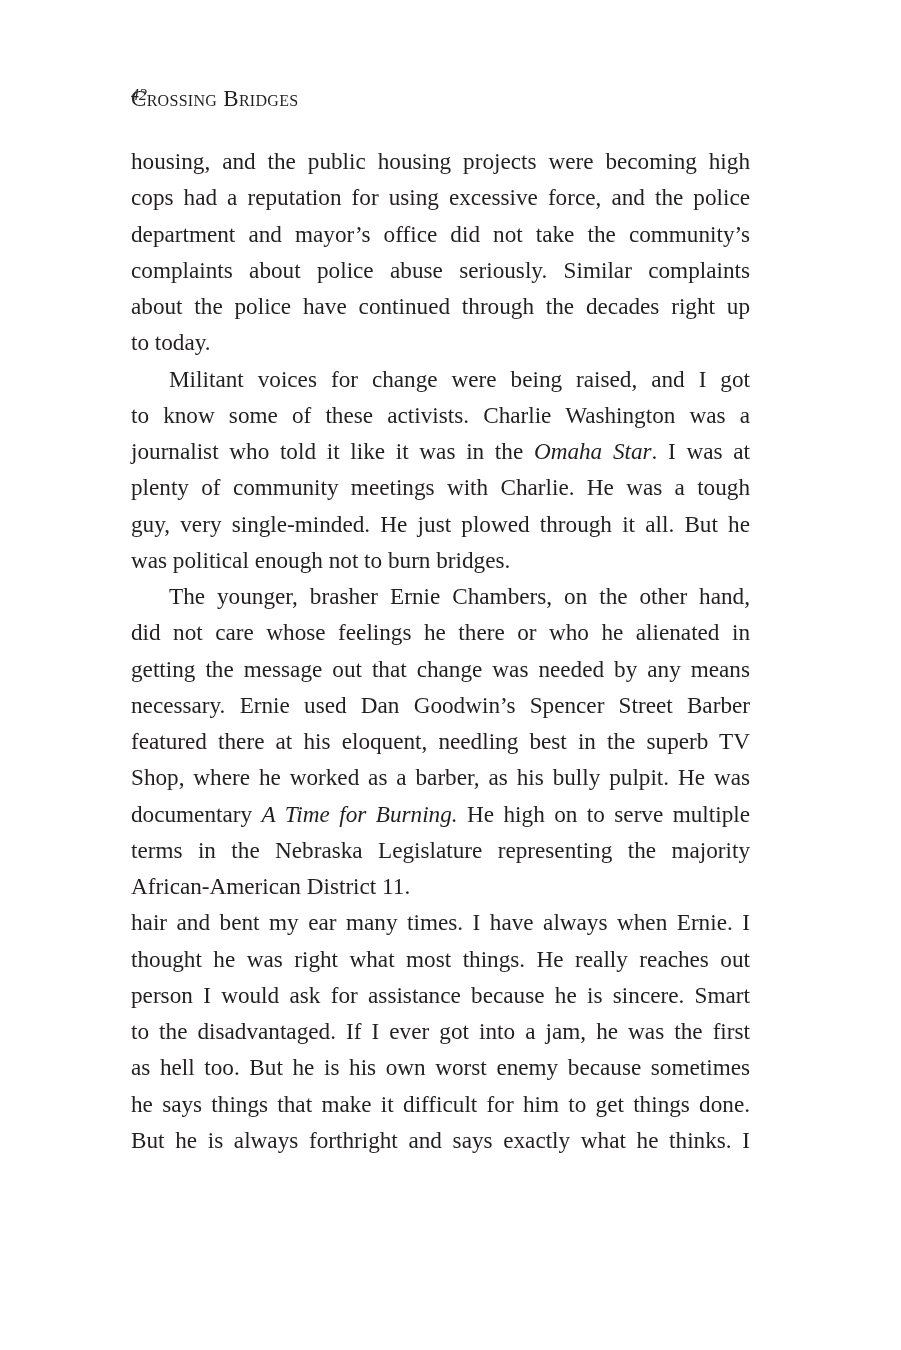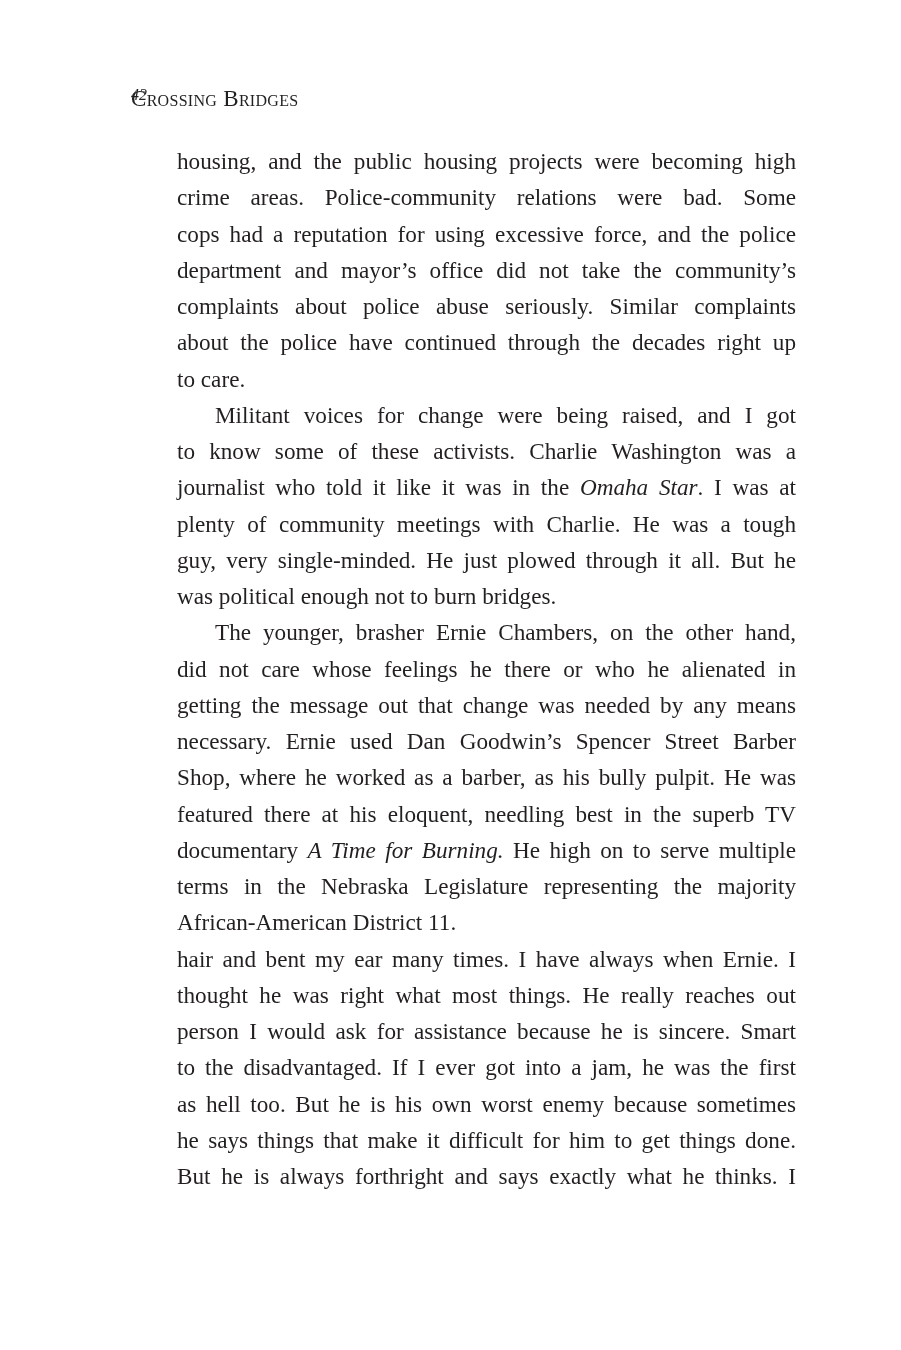--- a/index.html
+++ b/index.html
@@ -9,57 +9,56 @@
             font-size: 16px; }
   .page-number { position: absolute; left: 0; top: 0; font-style: italic; }
   .running-title { position: absolute; left: 0; right: 0; text-align: left;
                    font-variant: small-caps; letter-spacing: 0.3px; font-size: 23px; }
   .body-text { position: absolute; top: 143px; left: 131px; width: 619px; }
   .line { display: block; height: 36.25px; line-height: 36.25px; font-size: 23.2px;
           text-align: justify; text-align-last: justify; white-space: nowrap; overflow: visible; }
   .line.last { text-align-last: left; }
   .line.indent { padding-left: 38px; }
   .line > span { white-space: normal; }
-  .line .inner { display: inline-block; width: 100%; text-align: justify; text-align-last: justify; white-space: normal; margin-left: 46px; }
+  .line .inner { display: inline-block; width: 100%; text-align: justify; text-align-last: justify; white-space: normal; }
   .line.last .inner { text-align-last: left; }
   em { }
 </style>
 </head>
 <body>
 
 <div class="header">
   <span class="page-number">42</span>
   <span class="running-title">Crossing Bridges</span>
 </div>
 
 <div class="body-text" id="body-text">
     <div>
       <div class="line"><span class="inner"><span>housing, and the public housing projects were becoming high</span></span></div>
-      <div class="line"><span class="inner"><span>crime areas. Police-community relations were bad. Some</span></span></div>
       <div class="line"><span class="inner"><span>cops had a reputation for using excessive force, and the police</span></span></div>
       <div class="line"><span class="inner"><span>department and mayor’s office did not take the community’s</span></span></div>
       <div class="line"><span class="inner"><span>complaints about police abuse seriously. Similar complaints</span></span></div>
       <div class="line"><span class="inner"><span>about the police have continued through the decades right up</span></span></div>
-      <div class="line last"><span class="inner"><span>to care.</span></span></div>
+      <div class="line last"><span class="inner"><span>to today.</span></span></div>
     </div>
     <div>
       <div class="line indent"><span class="inner"><span>Militant voices for change were being raised, and I got</span></span></div>
       <div class="line"><span class="inner"><span>to know some of these activists. Charlie Washington was a</span></span></div>
       <div class="line"><span class="inner"><span>journalist who told it like it was in the </span><em>Omaha Star</em><span>. I was at</span></span></div>
       <div class="line"><span class="inner"><span>plenty of community meetings with Charlie. He was a tough</span></span></div>
       <div class="line"><span class="inner"><span>guy, very single-minded. He just plowed through it all. But he</span></span></div>
       <div class="line last"><span class="inner"><span>was political enough not to burn bridges.</span></span></div>
     </div>
     <div>
       <div class="line indent"><span class="inner"><span>The younger, brasher Ernie Chambers, on the other hand,</span></span></div>
       <div class="line"><span class="inner"><span>did not care whose feelings he there or who he alienated in</span></span></div>
       <div class="line"><span class="inner"><span>getting the message out that change was needed by any means</span></span></div>
       <div class="line"><span class="inner"><span>necessary. Ernie used Dan Goodwin’s Spencer Street Barber</span></span></div>
+      <div class="line"><span class="inner"><span>featured there at his eloquent, needling best in the superb TV</span></span></div>
       <div class="line"><span class="inner"><span>Shop, where he worked as a barber, as his bully pulpit. He was</span></span></div>
-      <div class="line"><span class="inner"><span>featured there at his eloquent, needling best in the superb TV</span></span></div>
       <div class="line"><span class="inner"><span>documentary </span><em>A Time for Burning.</em><span> He high on to serve multiple</span></span></div>
       <div class="line"><span class="inner"><span>terms in the Nebraska Legislature representing the majority</span></span></div>
       <div class="line last"><span class="inner"><span>African-American District 11.</span></span></div>
     </div>
     <div>
       <div class="line"><span class="inner"><span>hair and bent my ear many times. I have always when Ernie. I</span></span></div>
       <div class="line"><span class="inner"><span>thought he was right what most things. He really reaches out</span></span></div>
       <div class="line"><span class="inner"><span>person I would ask for assistance because he is sincere. Smart</span></span></div>
       <div class="line"><span class="inner"><span>to the disadvantaged. If I ever got into a jam, he was the first</span></span></div>
       <div class="line"><span class="inner"><span>as hell too. But he is his own worst enemy because sometimes</span></span></div>

